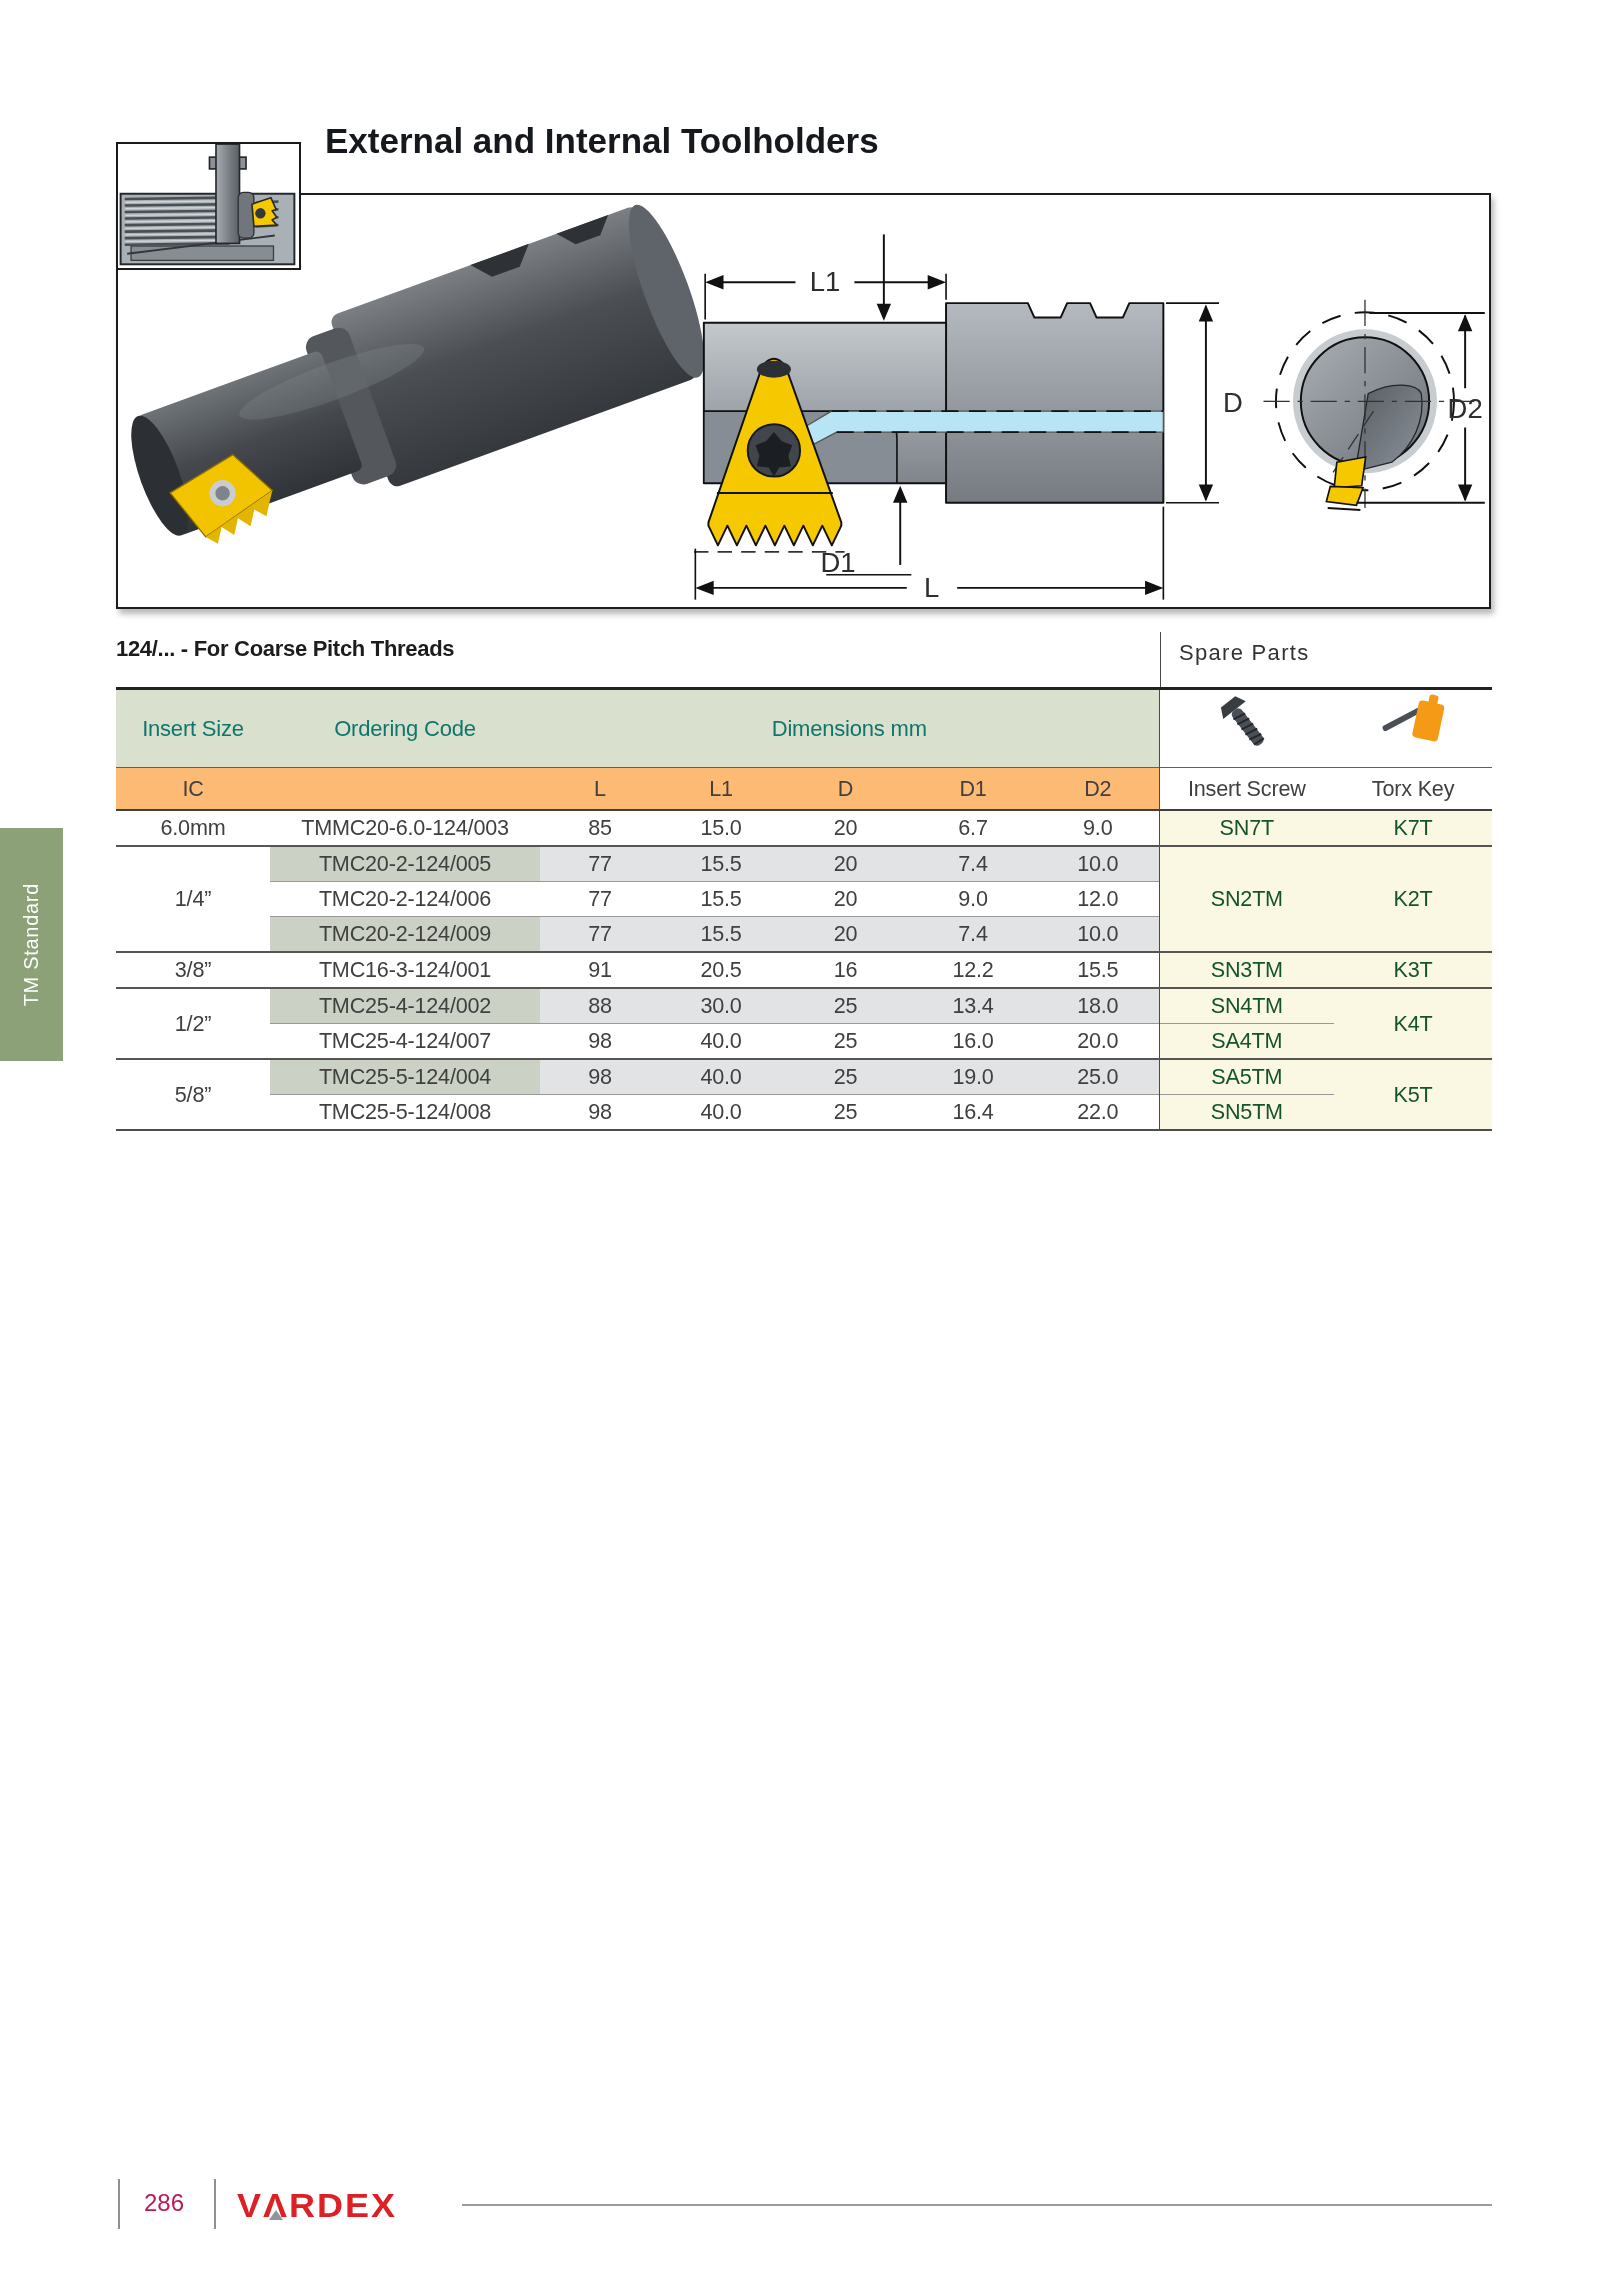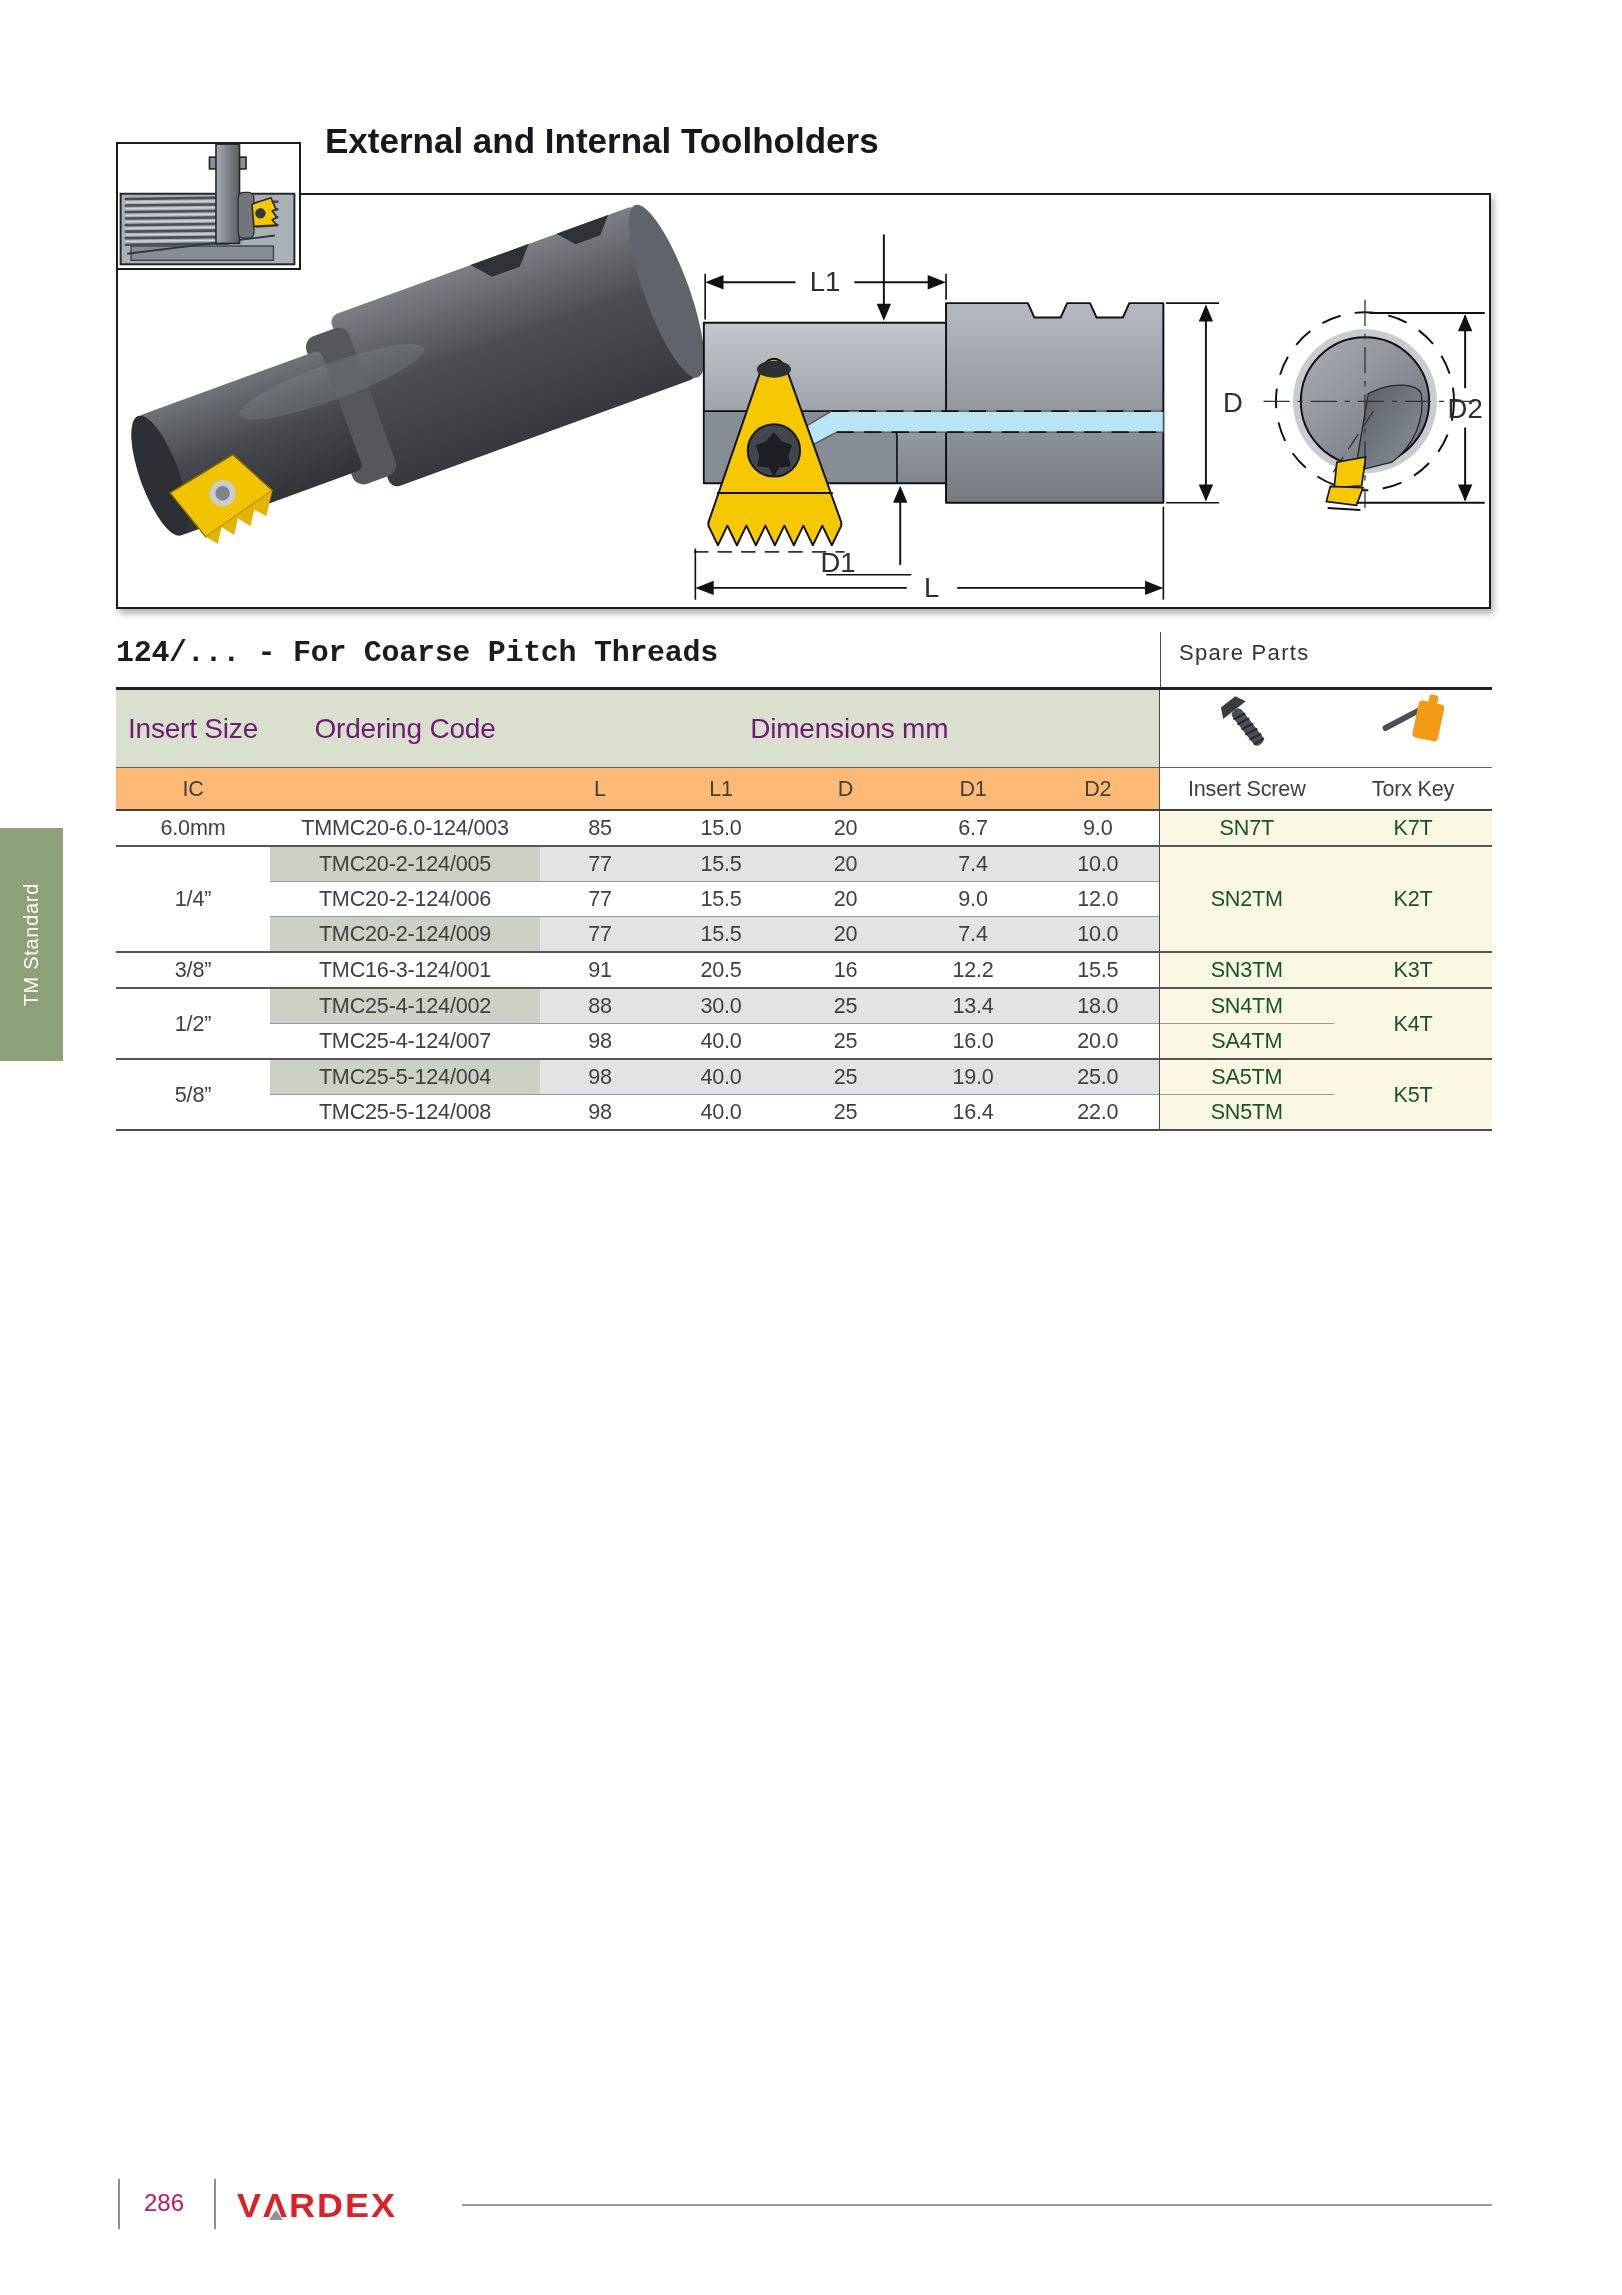--- a/index.html
+++ b/index.html
@@ -8,30 +8,30 @@
   .abs{position:absolute;}
 
   
   #page-title{left:325px;top:121px;font-size:35px;font-weight:bold;color:#15181d;letter-spacing:0px;}
   #thumb-box{left:116px;top:142px;width:185px;height:128px;border:2.6px solid #1a1a1a;background:#fff;z-index:3;box-sizing:border-box;}
   #main-box{left:116px;top:193px;width:1375px;height:416px;border:2px solid #1d1d1d;background:#fff;box-sizing:border-box;
             box-shadow:3.3px 4.6px 5.9px rgba(0,0,0,.28);z-index:1;}
   #main-box svg{display:block;}
 
   
-  #section-title{left:116px;top:636px;font-size:30px;font-weight:bold;color:#1c1c1c;letter-spacing:-0.3px;font-family:Liberation Mono, monospace;}
+  #section-title{left:116px;top:636px;font-size:22px;font-weight:bold;color:#1c1c1c;letter-spacing:-0.3px;}
   #spare-title{left:1179px;top:640px;font-size:22px;font-weight:400;color:#333;letter-spacing:1.3px;}
   #spare-vline{left:1160px;top:632px;width:1.3px;height:55px;background:#4a4a4a;}
 
   
   #tbl-wrap{left:116px;top:687px;}
   table{border-collapse:collapse;table-layout:fixed;width:1376px;
         border-top:3.9px solid #212121;border-bottom:2px solid #4d4d4d;}
   td{padding:0;text-align:center;vertical-align:middle;font-size:21.6px;color:#404040;letter-spacing:-0.2px;}
-  tr.hA td{height:77px;background:#d9e0cd;font-size:28px;color:#701a75;}
+  tr.hA td{height:77px;background:#d9e0cd;font-size:22px;color:#0f766e;}
   tr.hA td.white{background:#ffffff;}
   tr.hB td{height:41px;background:#fdba74;border-top:1.3px solid #606060;border-bottom:2px solid #3f3f3f;font-size:21.6px;}
   tr.hB td.white{background:#ffffff;}
   tr.data td{height:34px;background:#ffffff;}
   td.cg{background:#e2e3e5 !important;}
   td.code{background:#d6dfc8;}
   td.codeg{background:#cbd2c5 !important;margin-top:48px;}
   td.ic-cell{background:#ffffff !important;}
   td.sp{background:#faf7e3 !important;color:#14532d;}
   td.sp-l{border-left:1.3px solid #4a4a4a;}

